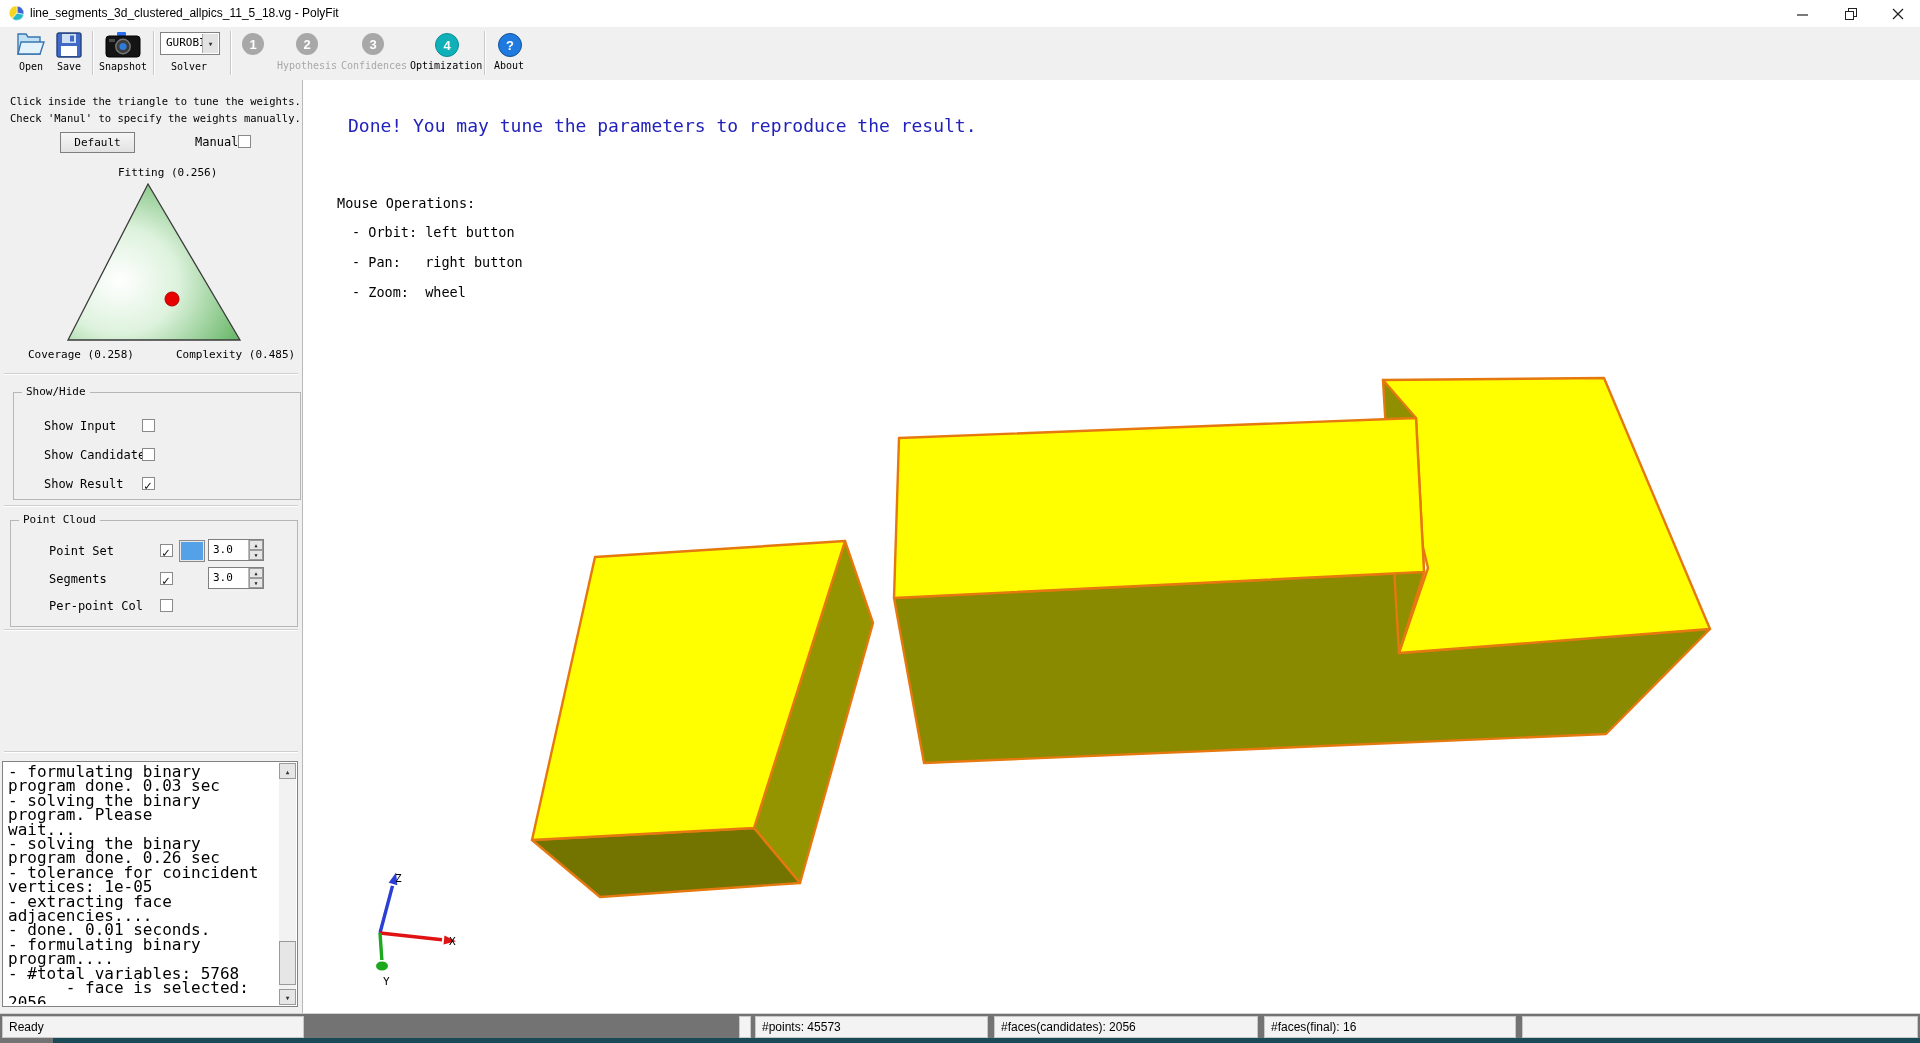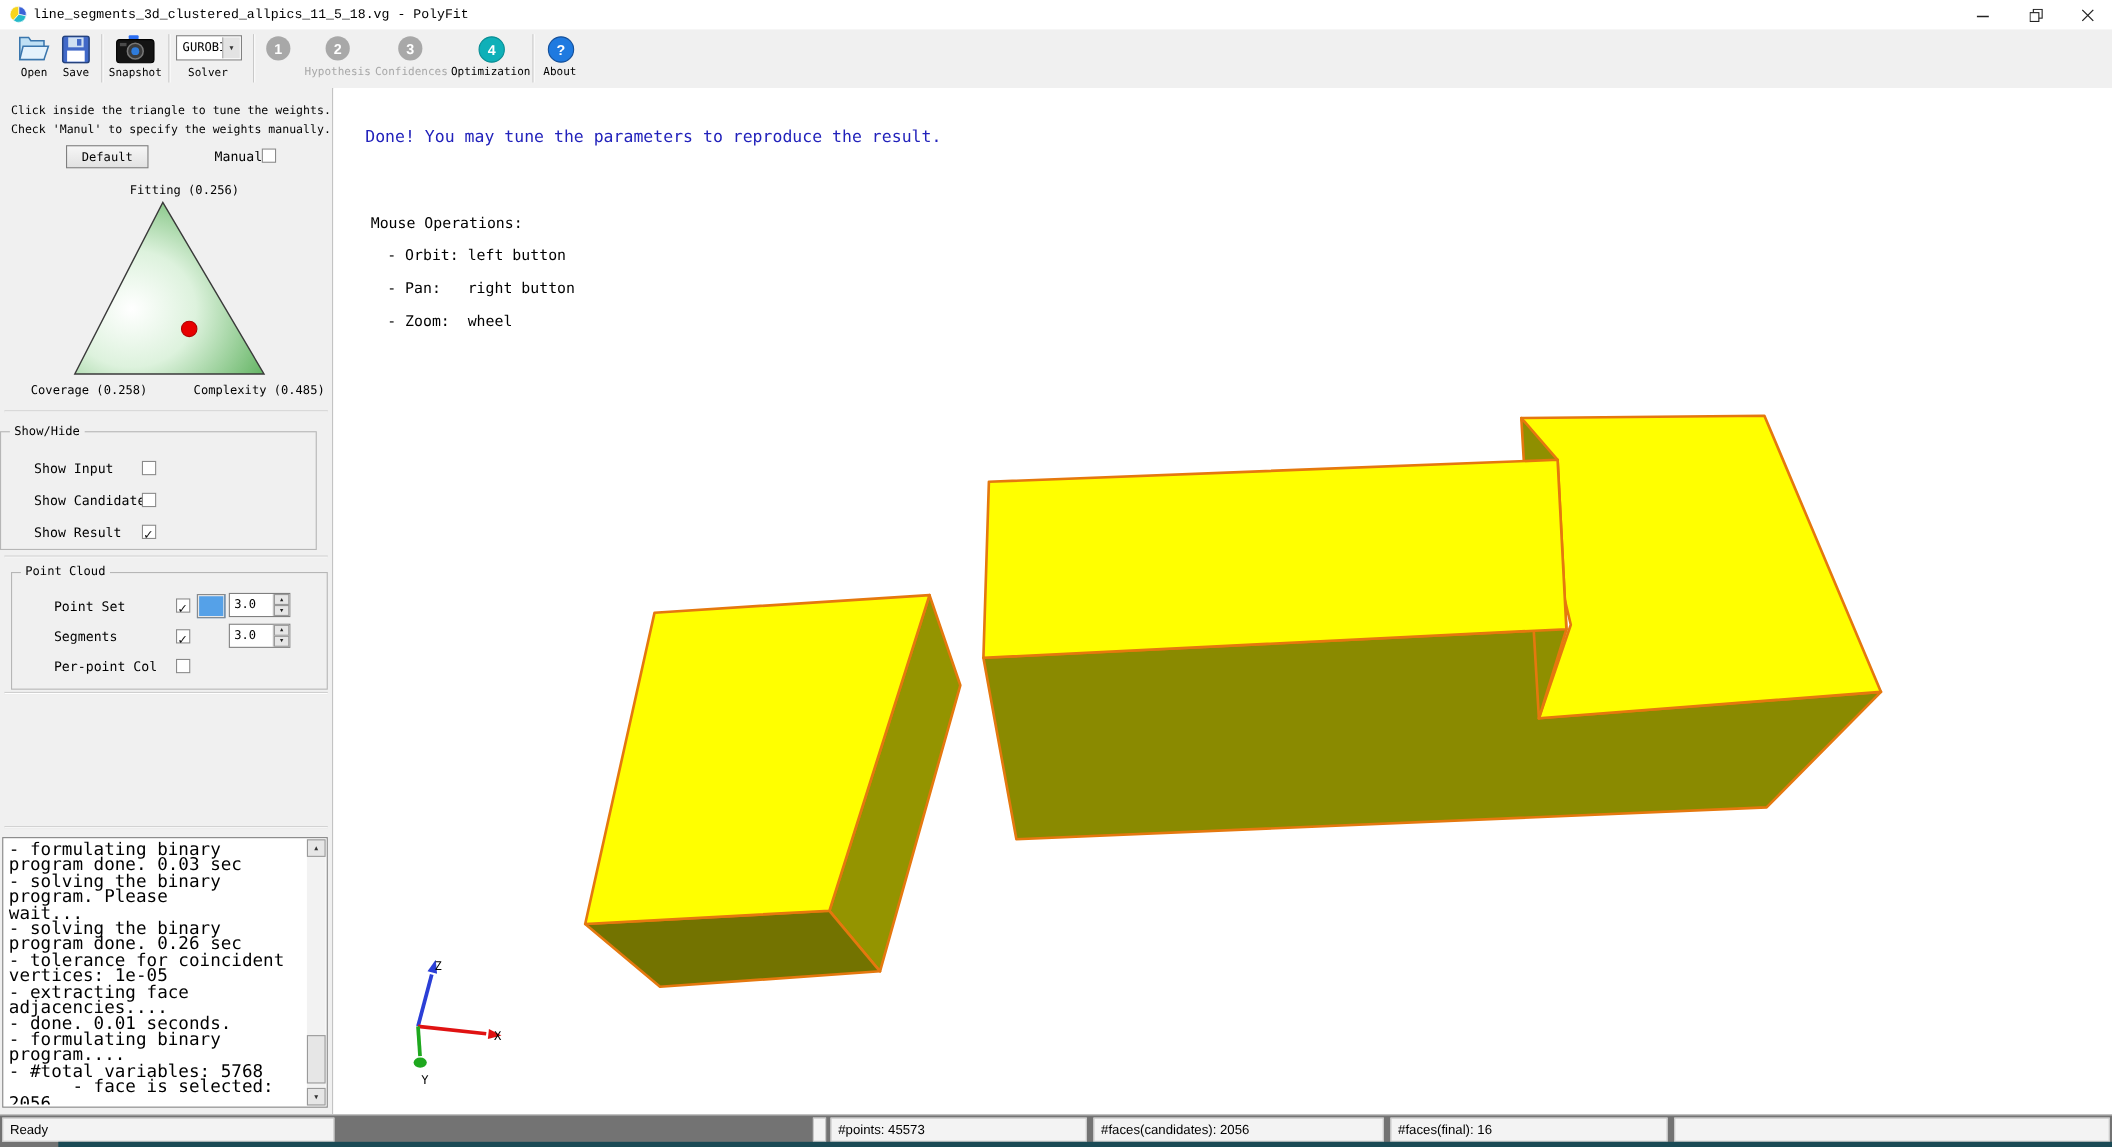--- a/index.html
+++ b/index.html
@@ -1,19 +1,19 @@
 <!DOCTYPE html>
 <html><head>
 <meta charset="utf-8">
 <style>
   html,body{margin:0;padding:0;background:#dcdcdc;}
   #app{position:relative;width:1920px;height:1043px;background:#ffffff;overflow:hidden;
        font-family:"DejaVu Sans Mono", monospace;color:#000;}
   .abs{position:absolute;}
-  .sans{font-family:Liberation Mono, monospace;}
+  .sans{font-family:Liberation Sans, sans-serif;}
 
   
   .titlebar{left:0;top:0;width:1920px;height:27px;background:#ffffff;border-bottom:1px solid #e6e6e6;}
   .title-text{left:30px;top:6px;font-size:12px;}
   .winbtn{top:0;width:44px;height:27px;display:flex;align-items:center;justify-content:center;}
 
   
   .toolbar{left:0;top:27px;width:1920px;height:53px;background:#f0f0f0;border-bottom:1px solid #d7d7d7;}
   .tb-label{font-size:10px;text-align:center;}
   .tb-sep{top:4px;height:44px;width:0;border-left:1px solid #c9c9c9;border-right:1px solid #ffffff;}
@@ -49,21 +49,21 @@
   .logbox{left:2px;top:761px;width:296px;height:246px;background:#fff;border:1px solid #828282;box-sizing:border-box;}
   .logtext{position:absolute;left:5px;top:3px;right:20px;bottom:2px;font-size:16px;line-height:14.4px;
            white-space:pre-wrap;overflow:hidden;}
   .sbar{position:absolute;right:1px;top:1px;width:17px;bottom:1px;background:#f2f2f2;}
   .sbtn{position:absolute;left:0;width:17px;height:16px;background:#e6e6e6;border:1px solid #9a9a9a;box-sizing:border-box;
         display:flex;align-items:center;justify-content:center;font-size:6px;color:#333;}
   .sthumb{position:absolute;left:0;width:17px;background:#e6e6e6;border:1px solid #9a9a9a;box-sizing:border-box;}
 
   
   .canvas{left:303px;top:80px;width:1617px;height:933px;background:#ffffff;}
-  .msg-blue{font-size:15px;white-space:pre;}
+  .msg-blue{font-size:18px;white-space:pre;margin-left:16px;}
   .msg-black{font-size:13.5px;white-space:pre;}
 
   
   .statusbar{left:0;top:1013px;width:1920px;height:30px;background:#737373;border-top:1px solid #d2d2d2;}
   .spanel{top:2px;height:22px;background:#f3f3f3;border:1px solid #c8c8c8;box-sizing:border-box;
           font-family:"Liberation Sans",sans-serif;font-size:12px;display:flex;align-items:center;padding-left:6px;}
   .bottom-strip{left:53px;top:1038px;width:1867px;height:5px;background:#1a4a55;}
 </style>
 </head>
 <body>
@@ -195,21 +195,21 @@
       </defs>
       <polygon points="108,6 200,162 28,162" fill="url(#triGrad)" stroke="#3a3a3a" stroke-width="1.3"></polygon>
       <circle cx="132" cy="121" r="7" fill="#e80000" stroke="#b00000" stroke-width="1"></circle>
     </svg>
 
     <div class="abs tri-label" style="left:28px;top:268px;">Coverage (0.258)</div>
     <div class="abs tri-label" style="left:176px;top:268px;">Complexity (0.485)</div>
 
     <div class="abs sep-h" style="top:293px;"></div>
 
-    <div class="abs grp" style="left:0;top:312px;width:286px;height:106px;">
+    <div class="abs grp" style="left:13px;top:312px;width:286px;height:106px;">
       <div class="grp-title">Show/Hide</div>
       <div class="abs row-label" style="left:30px;top:26px;">Show Input</div>
       <div class="abs cb" style="left:128px;top:26px;" data-checked="false"></div>
       <div class="abs row-label" style="left:30px;top:55px;">Show Candidates</div>
       <div class="abs cb" style="left:128px;top:55px;" data-checked="false"></div>
       <div class="abs row-label" style="left:30px;top:84px;">Show Result</div>
       <div class="abs cb" style="left:128px;top:84px;" data-checked="true"></div>
     </div>
 
     <div class="abs sep-h" style="top:425px;"></div>

